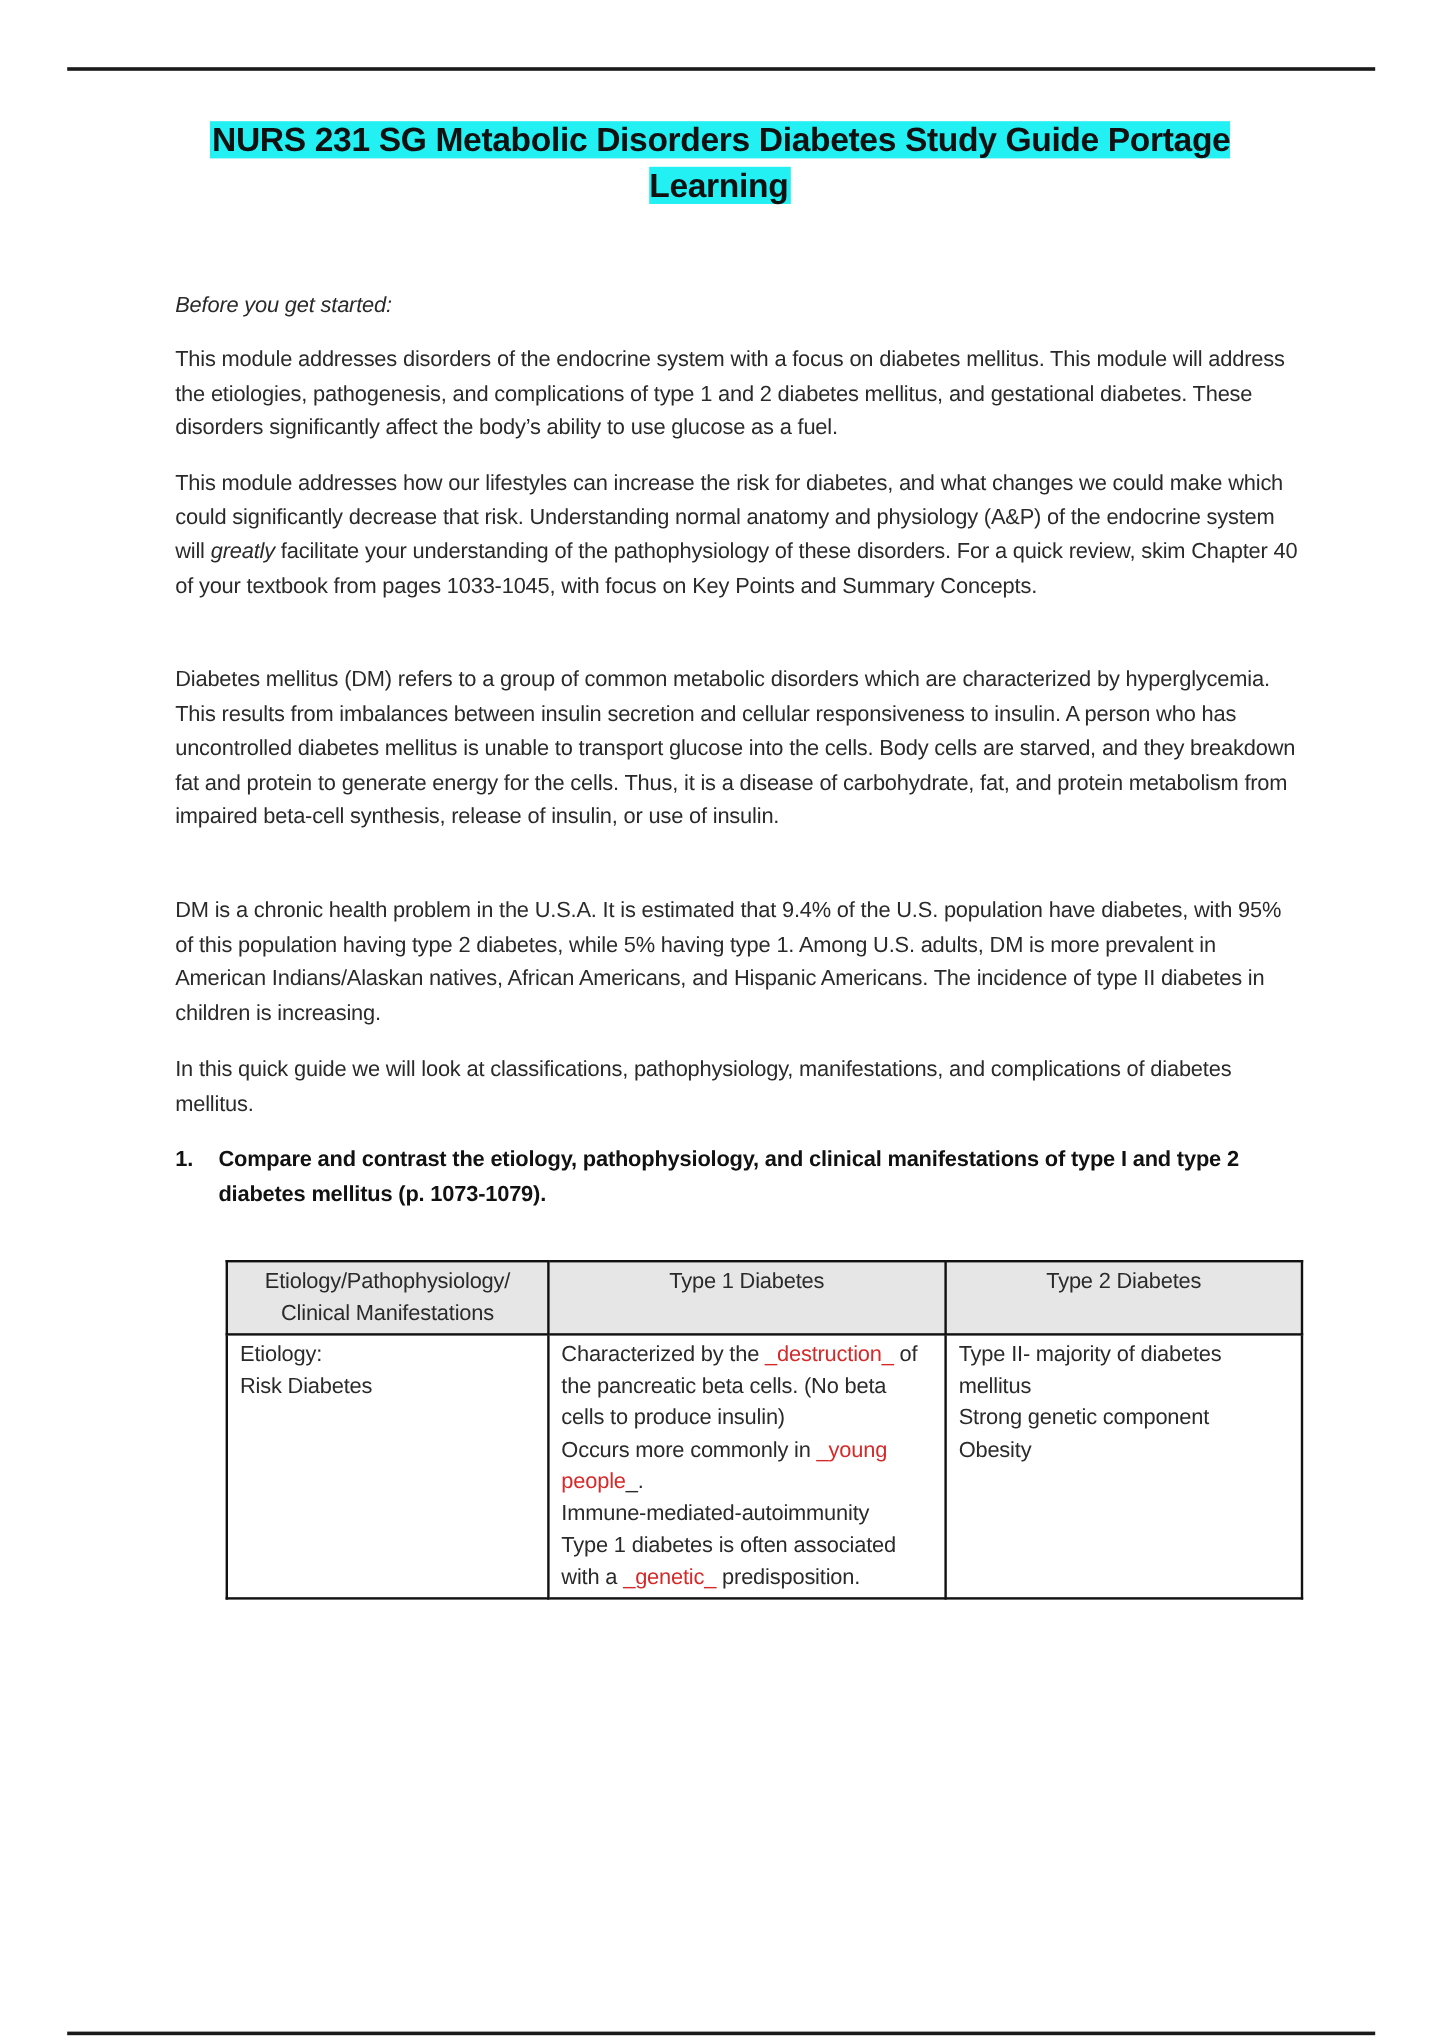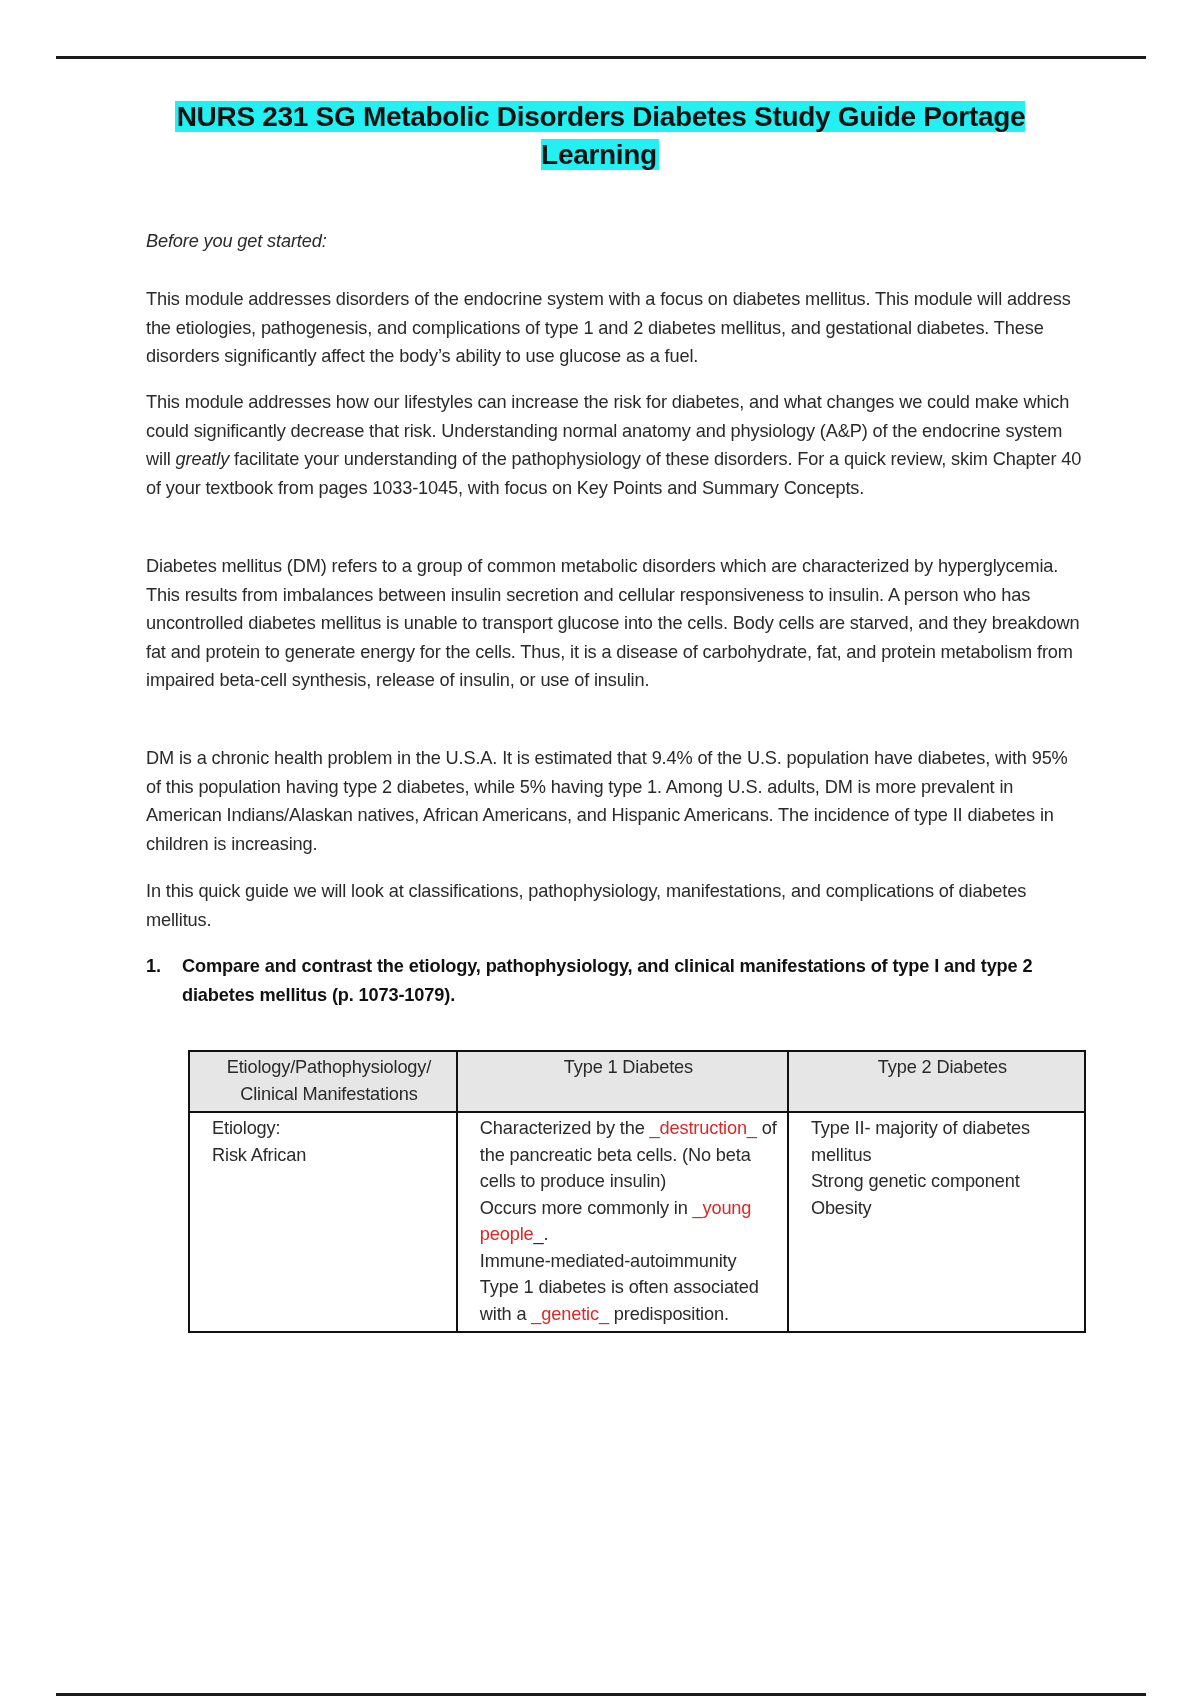--- a/index.html
+++ b/index.html
@@ -11,35 +11,35 @@
   .rule.top { top: 56px; }
   .rule.bottom { top: 1693px; }
 
   .title {
     position: absolute; top: 98px; left: 120px; width: 960px; text-align: center;
     font-size: 28px; font-weight: bold; line-height: 38px; color: #111; letter-spacing: -0.3px;
   }
   .title span { background: #22f0f2; padding: 0 2px; }
 
   .content { position: absolute; left: 146px; width: 940px; font-size: 18.2px; line-height: 28.6px; color: #2a2a2a; letter-spacing: -0.15px; }
-  .intro-label { top: 227px; font-style: italic; }
+  .intro-label { top: 240px; font-style: italic; }
   .p1 { top: 285px; }
   .p2 { top: 388px; }
   .p3 { top: 552px; }
   .p4 { top: 744px; }
   .p5 { top: 877px; }
   .q1 { top: 952px; font-weight: bold; color: #111; display: flex; }
   .q1 .num { width: 36px; flex: none; }
   .q1 .txt { flex: 1; }
 
   table.cmp {
     position: absolute; top: 1050px; left: 188px; width: 898px;
     border-collapse: collapse; font-size: 18.2px; line-height: 26.5px; color: #2a2a2a; letter-spacing: -0.15px;
   }
-  table.cmp th, table.cmp td { border: 2px solid #111; vertical-align: top; padding: 2px 10px 4px 22px; margin-left: 12px; }
+  table.cmp th, table.cmp td { border: 2px solid #111; vertical-align: top; padding: 2px 10px 4px 10px; margin-left: 12px; }
   table.cmp th { background: #e6e6e6; font-weight: normal; text-align: center; }
   table.cmp col.c1 { width: 268px; }
   table.cmp col.c2 { width: 332px; }
   table.cmp col.c3 { width: 298px; }
   .ln { display: block; }
   .red { color: #d42a2a; }
   em { font-style: italic; }
 </style>
 </head>
 <body>
@@ -75,21 +75,21 @@
     <tr>
       <th>Etiology/Pathophysiology/ Clinical Manifestations</th>
       <th>Type 1 Diabetes</th>
       <th>Type 2 Diabetes</th>
     </tr>
   </thead>
   <tbody>
     <tr>
       <td>
         <span class="ln">Etiology:</span>
-        <span class="ln">Risk African</span>
+        <span class="ln">Risk Diabetes</span>
       </td>
       <td>
         <span class="ln"><span>Characterized by the </span><span class="red">_destruction_</span><span> of the pancreatic beta cells. (No beta cells to produce insulin)</span></span>
         <span class="ln"><span>Occurs more commonly in </span><span class="red">_young people</span><span>_.</span></span>
         <span class="ln">Immune-mediated-autoimmunity</span>
         <span class="ln"><span>Type 1 diabetes is often associated with a </span><span class="red">_genetic_</span><span> predisposition.</span></span>
       </td>
       <td>
         <span class="ln">Type II- majority of diabetes mellitus</span>
         <span class="ln">Strong genetic component</span>

